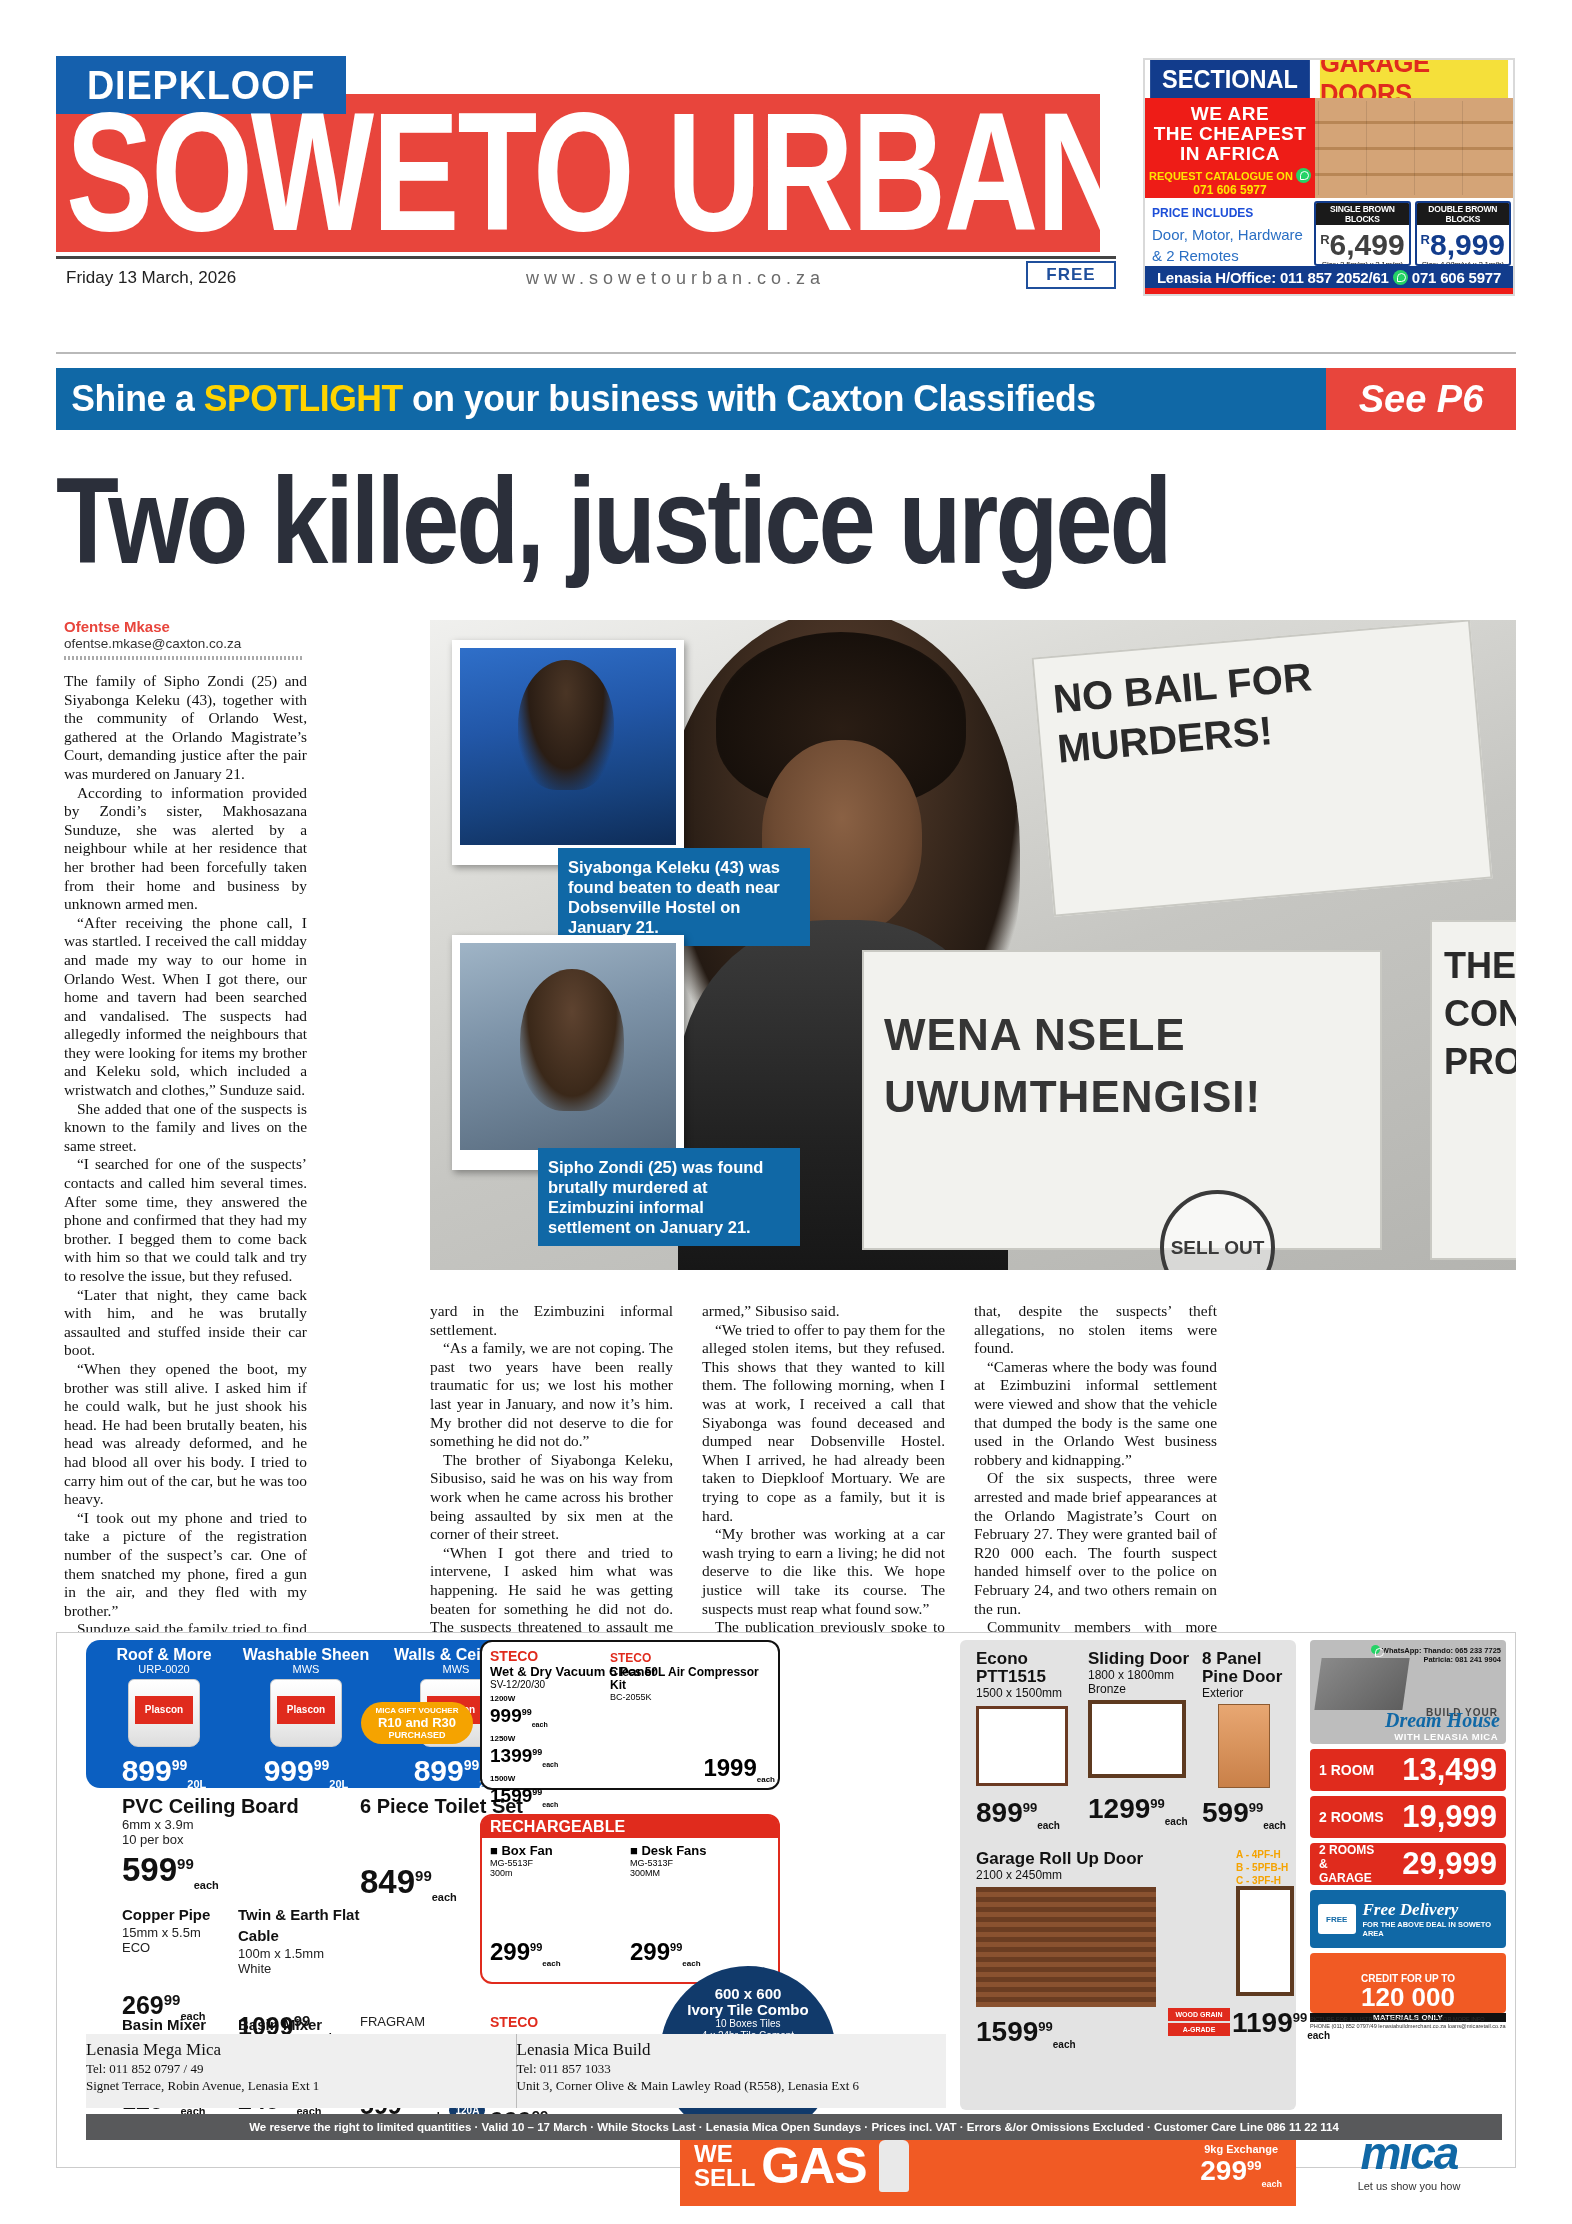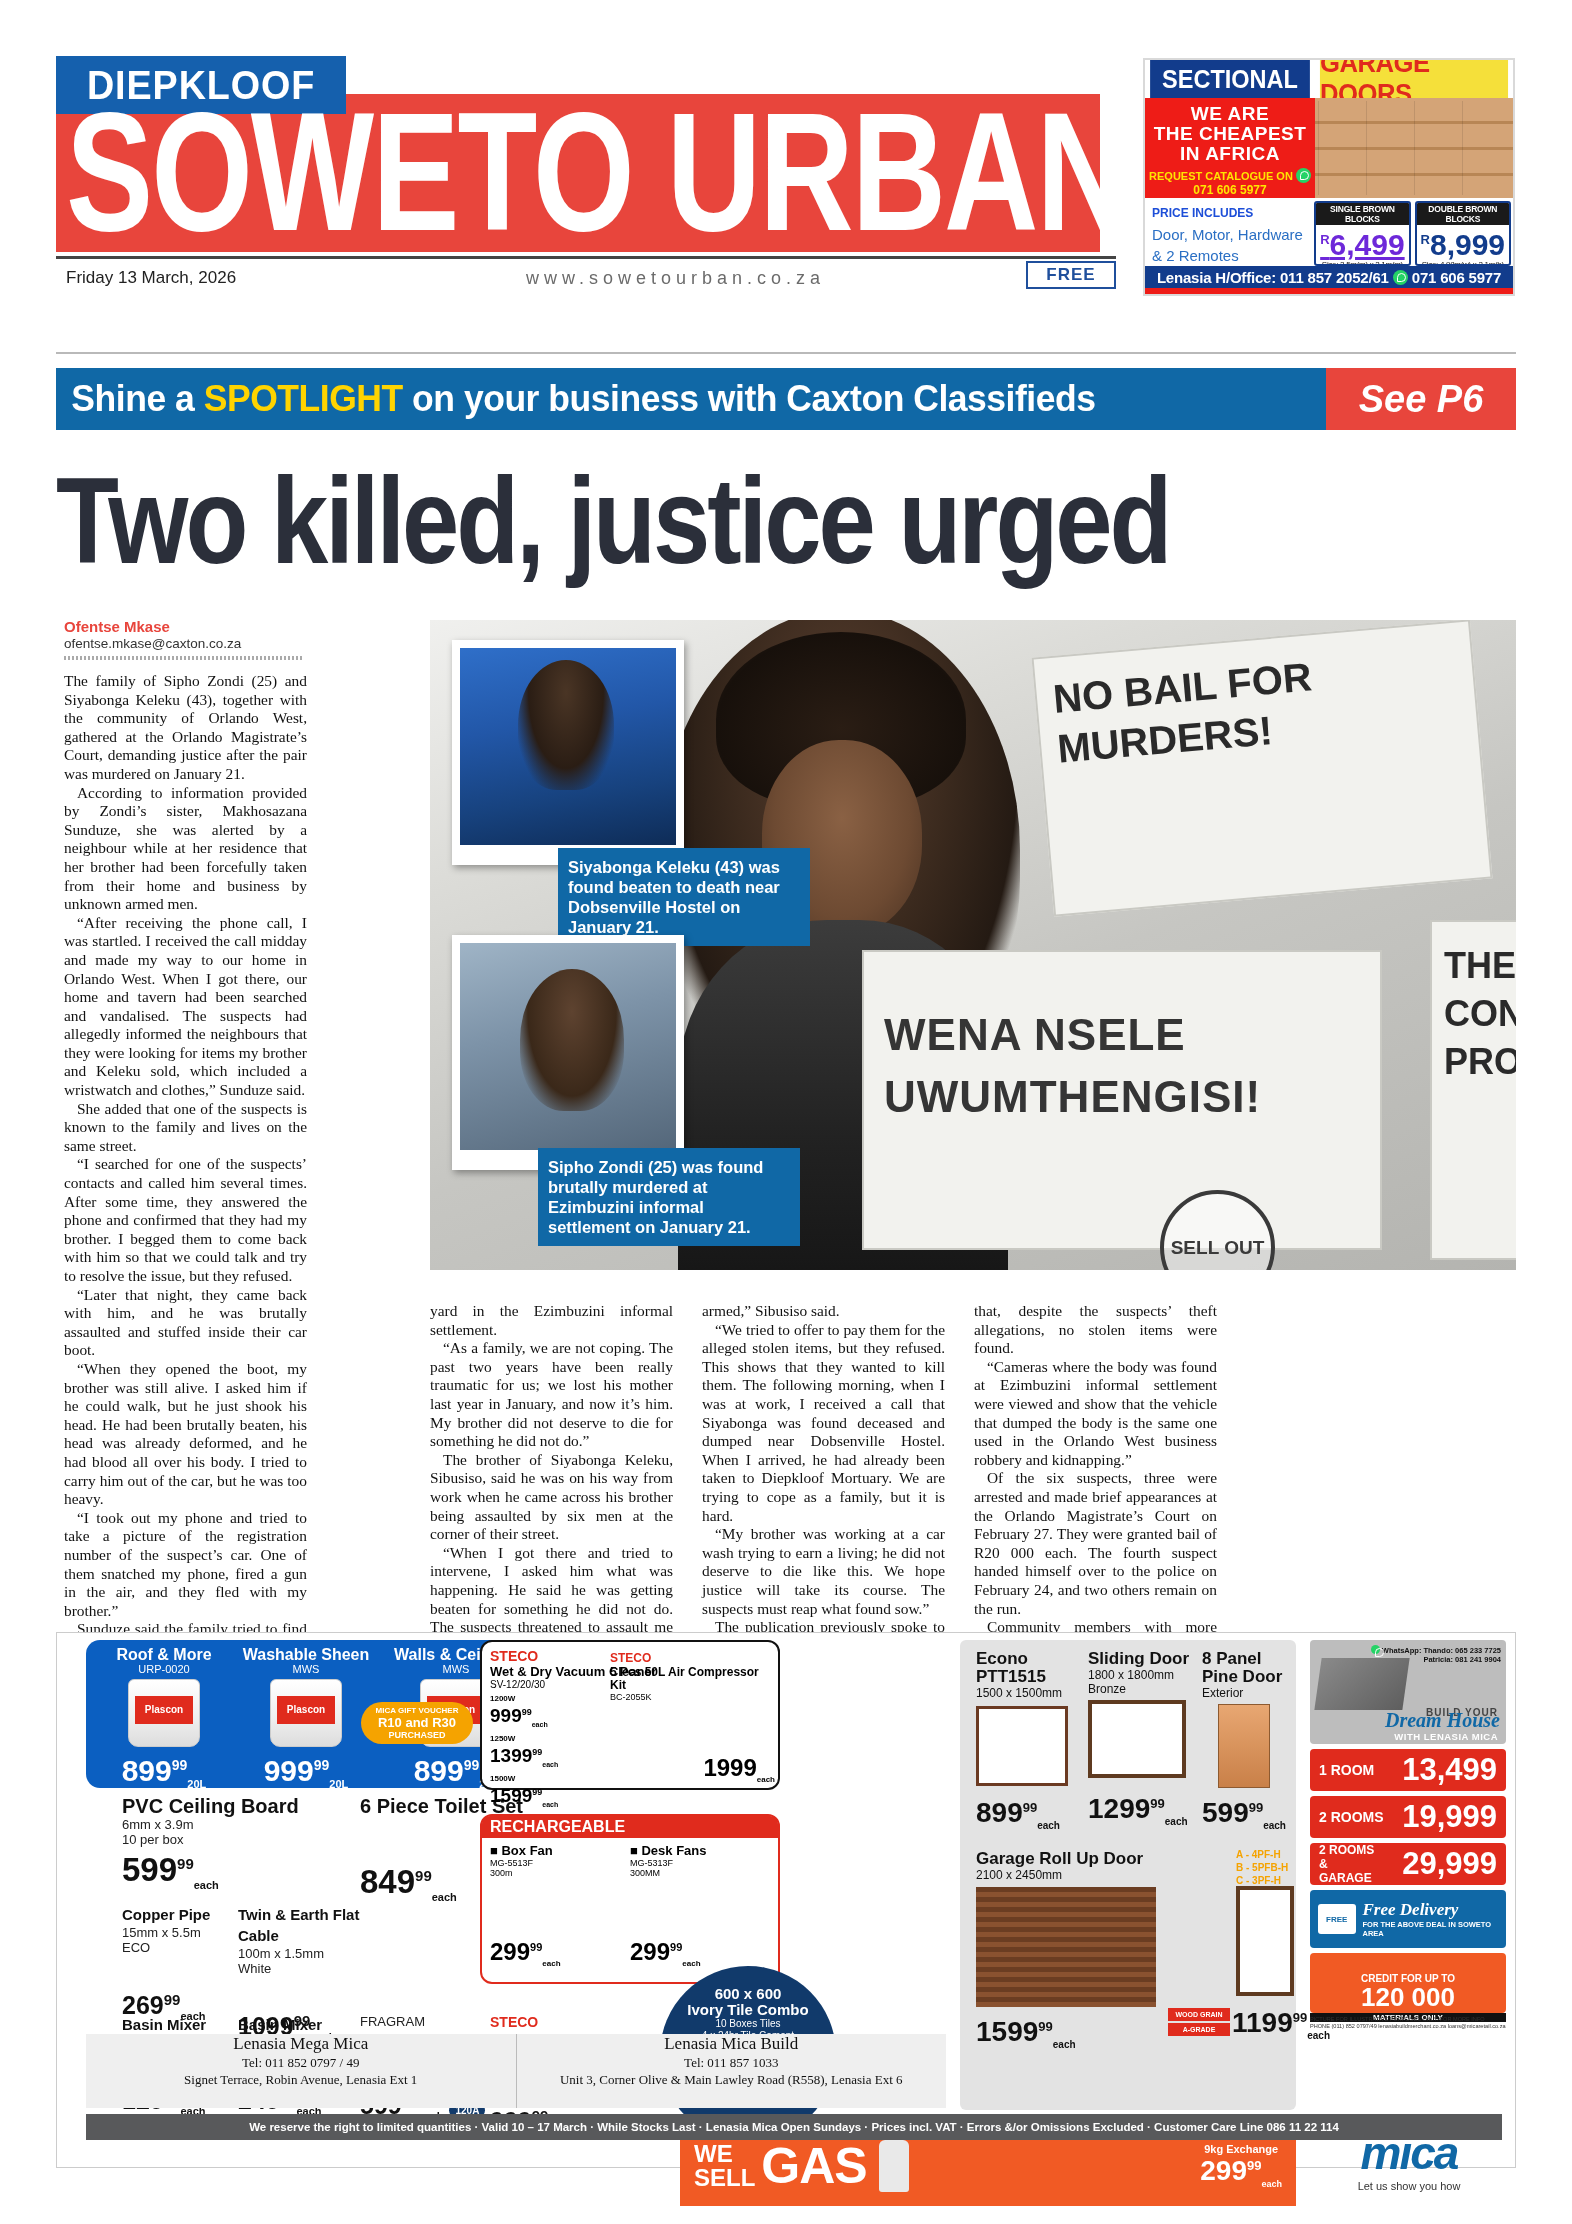--- a/index.html
+++ b/index.html
@@ -57,21 +57,21 @@
             border:1.5px solid #fff; border-radius:50% 50% 50% 0; }
   .tr-row3 { display:flex; height:68px; background:#fff; }
   .tr-price-txt { width:170px; padding:5px 0 0 7px; }
   .tr-price-txt .pi { font-size:12px; color:#1d4ed8; line-height:21px;font-weight:bold; }
   .tr-price-txt .pb { font-size:15px; color:#2a6fc4; line-height:21px; }
   .tr-pbox { width:98px; margin:3px 2px 0 2px; border:2px solid #123c8c; border-radius:3px;
              background:#fff; text-align:center; overflow:hidden;}
   .tr-pbox .hd { background:#1a1a1a; color:#fff; font-size:8.5px; font-weight:bold; padding:1px 0; letter-spacing:-0.2px;}
   .tr-pbox .amt { font-size:30px; font-weight:bold; line-height:30px; }
   .tr-pbox .amt sup { font-size:13px; vertical-align:super; }
-  .tr-pbox.red .amt { color:#6d28d9;text-decoration:underline; }
+  .tr-pbox.red .amt { color:#404040; }
   .tr-pbox.blue .amt { color:#123c8c; }
   .tr-pbox .sz { font-size:8px; color:#111; letter-spacing:-0.3px; }
   .tr-row4 { height:22px; background:#123c8c; color:#fff; font-weight:bold; font-size:15px;
              display:flex; align-items:center; justify-content:center; letter-spacing:-0.2px;}
   .tr-row5 { height:34px; background:#ee1c17; display:flex; align-items:center; justify-content:center;}
   .tr-row5 span { color:#123c8c; font-weight:bold; font-size:29px; letter-spacing:2px;
                   -webkit-text-stroke:1.5px #fff; paint-order:stroke fill; transform:scaleX(1.02);}
 
   
   .sep-rule { position:absolute; left:56px; top:352px; width:1460px; height:2px; background:#b9b9b9; }
@@ -252,21 +252,21 @@
   .m-gas .gas { font-weight:bold; font-size:50px; letter-spacing:-1px; padding-left:6px; }
   .m-gas .ex { font-size:11px; font-weight:bold; margin-left:auto; padding-right:14px; text-align:center; }
   .m-gas .ex .amt { font-size:28px; }
 
   .m-logo { position:absolute; left:1254px; top:490px; width:190px; height:80px; text-align:center; }
   .m-logo .mk { font-weight:bold; font-size:46px; color:#1068a6; font-style:italic; letter-spacing:-2px; }
   .m-logo .tl { font-size:11px; color:#333; }
 
   .m-stores { position:absolute; left:26px; top:398px; width:860px; height:74px; background:#efefef;
               display:flex; }
-  .m-store { flex:1; text-align:center; }
+  .m-store { flex:1; text-align:left; padding-top:6px; }
   .m-store .n { font-family:"Liberation Serif", serif; font-size:17px; color:#111; }
   .m-store .l { font-family:"Liberation Serif", serif; font-size:13px; color:#111; line-height:17px; }
   .m-store.sep { border-left:1px solid #bbb; }
 
   .m-terms { position:absolute; left:26px; top:478px; width:1416px; height:26px; background:#58595b;
              color:#fff; font-size:11.5px; font-weight:bold; display:flex; align-items:center;
              justify-content:center; }
 </style>
 </head>
 <body>

